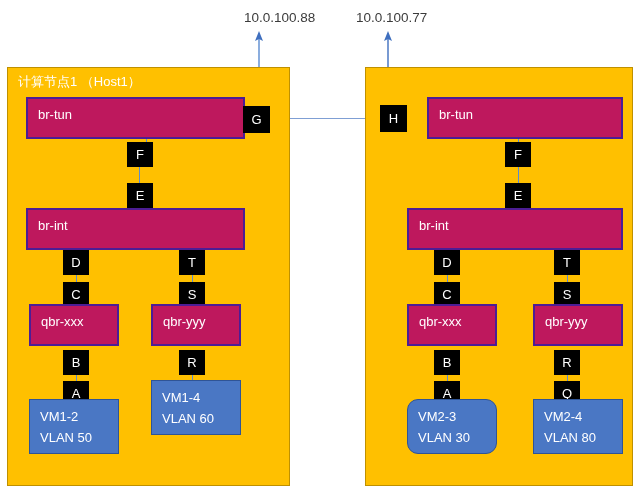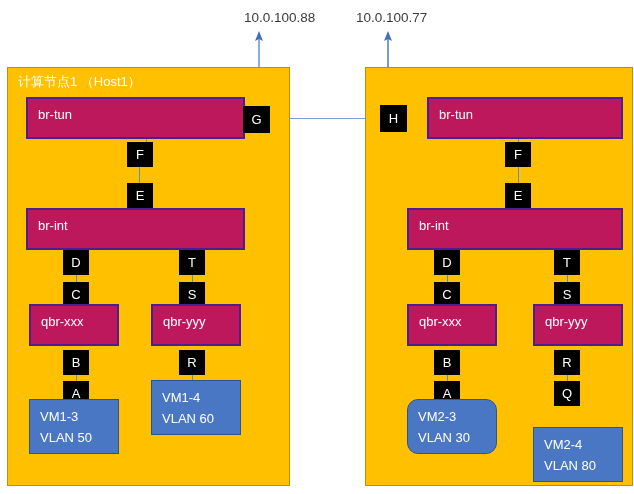--- a/index.html
+++ b/index.html
@@ -133,21 +133,21 @@
     <div class="port" style="left:55px; top:182px; width:26px; height:25px;">D</div>
     <div class="vlink" style="left:68px; top:207px; height:7px;"></div>
     <div class="port" style="left:55px; top:214px; width:26px; height:25px;">C</div>
     <div class="bridge" style="left:21px; top:236px; width:90px; height:42px;">
       <span class="bridge-label">qbr-xxx</span>
     </div>
     <div class="port" style="left:55px; top:282px; width:26px; height:25px;">B</div>
     <div class="vlink" style="left:68px; top:307px; height:7px;"></div>
     <div class="port" style="left:55px; top:313px; width:26px; height:25px;">A</div>
     <div class="vm" style="left:21px; top:331px; width:90px; height:55px;">
-      <span class="vm-line vm-line1">VM1-3</span>
+      <span class="vm-line vm-line1">VM1-2</span>
       <span class="vm-line vm-line2">VLAN 50</span>
     </div>
 
     <div class="port" style="left:171px; top:182px; width:26px; height:25px;">T</div>
     <div class="vlink" style="left:184px; top:207px; height:7px;"></div>
     <div class="port" style="left:171px; top:214px; width:26px; height:25px;">S</div>
     <div class="bridge" style="left:143px; top:236px; width:90px; height:42px;">
       <span class="bridge-label">qbr-yyy</span>
     </div>
     <div class="port" style="left:171px; top:282px; width:26px; height:25px;">R</div>
@@ -194,21 +194,21 @@
 
     <div class="port" style="left:188px; top:182px; width:26px; height:25px;">T</div>
     <div class="vlink" style="left:201px; top:207px; height:7px;"></div>
     <div class="port" style="left:188px; top:214px; width:26px; height:25px;">S</div>
     <div class="bridge" style="left:167px; top:236px; width:90px; height:42px;">
       <span class="bridge-label">qbr-yyy</span>
     </div>
     <div class="port" style="left:188px; top:282px; width:26px; height:25px;">R</div>
     <div class="vlink" style="left:201px; top:307px; height:7px;"></div>
     <div class="port" style="left:188px; top:313px; width:26px; height:25px;">Q</div>
-    <div class="vm" style="left:167px; top:331px; width:90px; height:55px;margin-top:28px;">
+    <div class="vm" style="left:167px; top:331px; width:90px; height:55px;">
       <span class="vm-line vm-line1">VM2-4</span>
       <span class="vm-line vm-line2">VLAN 80</span>
     </div>
   </div>
 
   <div class="port" style="left:380px; top:105px; width:27px; height:27px;">H</div>
 
 </div>
 
 </body></html>

